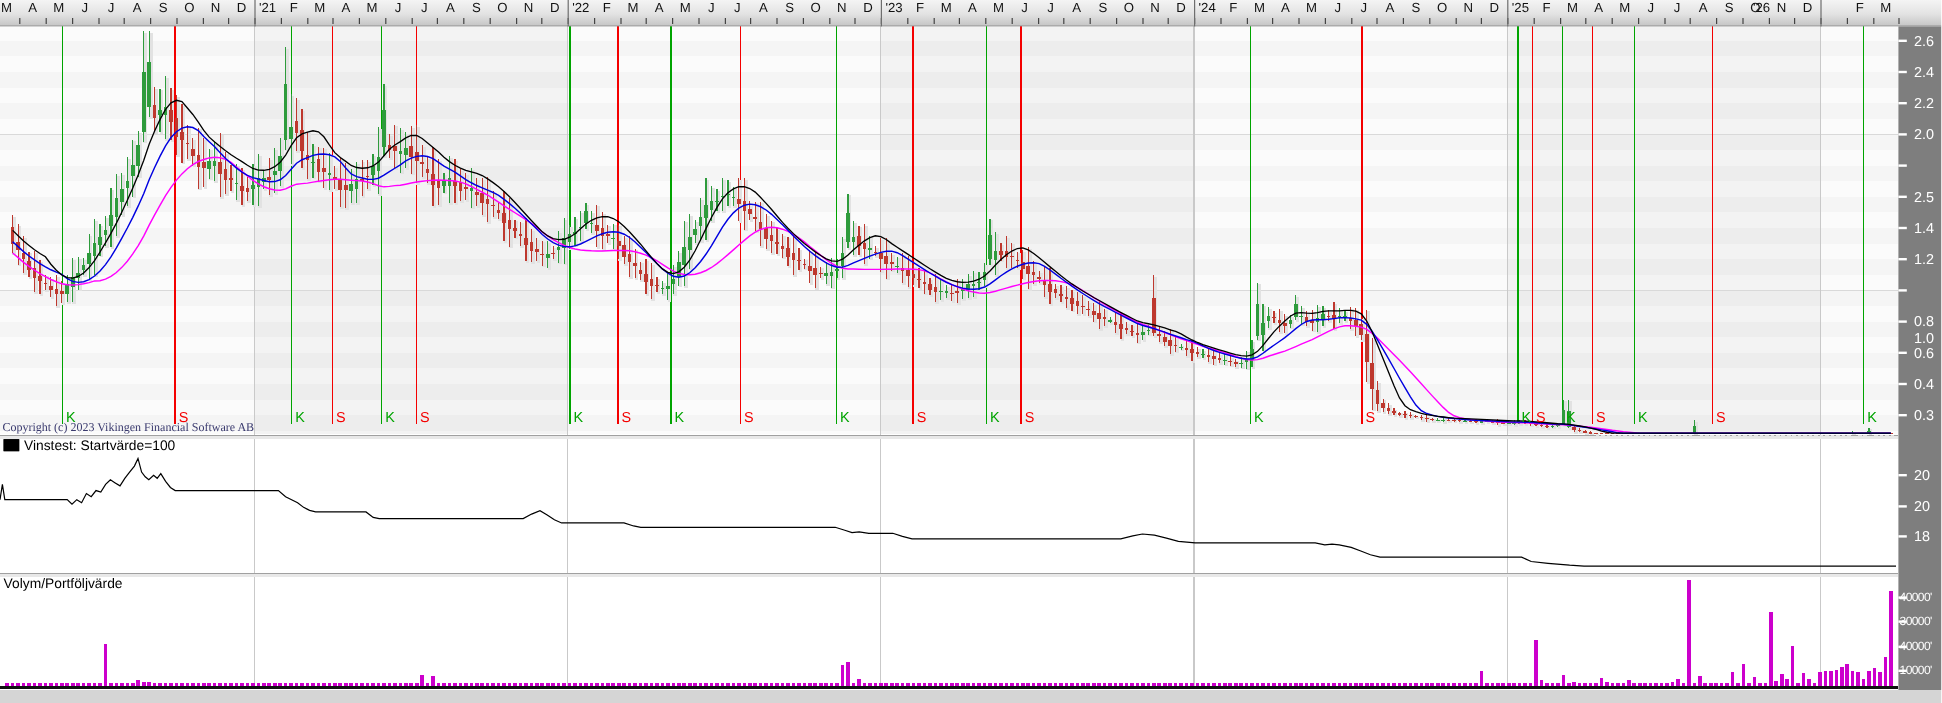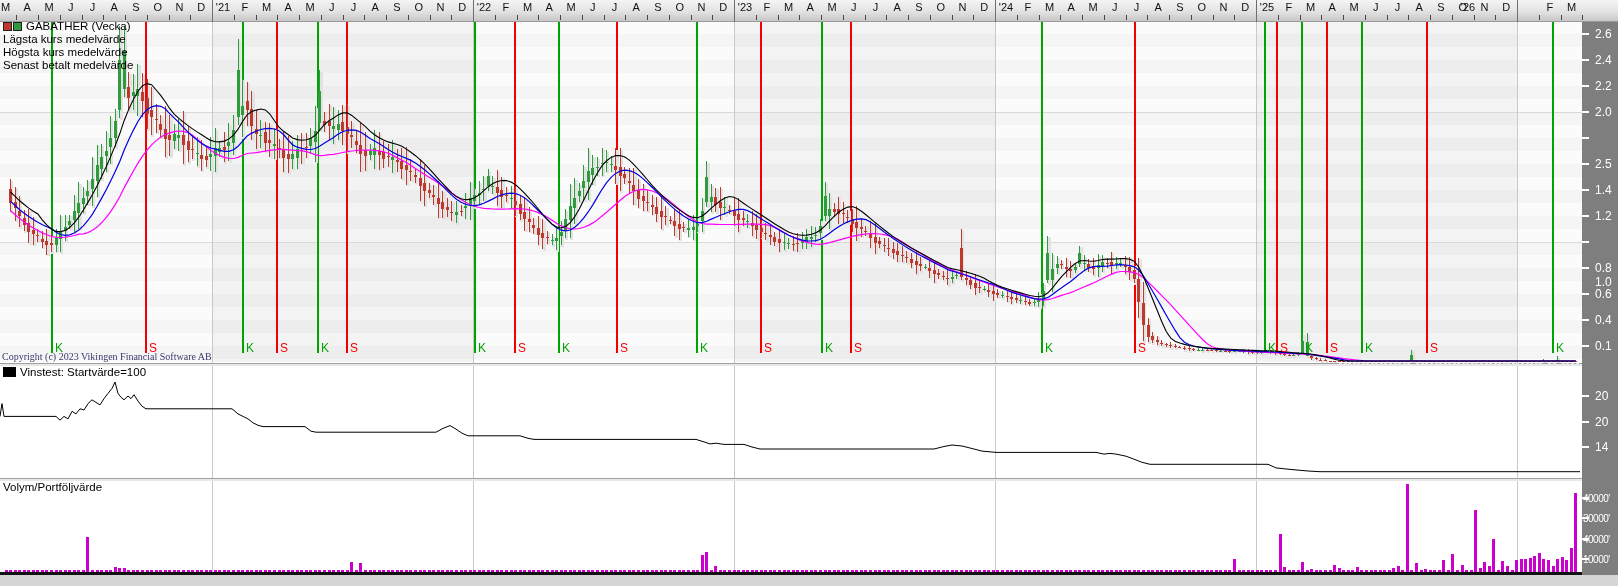--- a/index.html
+++ b/index.html
@@ -1667,21 +1667,21 @@
       <div class="ysep-band" style="left: 1517px;"></div>
       <div class="mlabel" style="left: 1468px;">'26</div>
       <div class="mtick" style="left: 1538.9px;"></div>
       <div class="mlabel" style="left: 1549.75px;">F</div>
       <div class="mtick" style="left: 1560.65px;"></div>
       <div class="mlabel" style="left: 1571.5px;">M</div>
       <div class="mtick" style="left: 1582.4px;"></div>
     </div>
   <div id="scalebar">
       <div class="stick" style="top: 323px;"></div>
-      <div class="slabel" style="top: 324px;">0.1</div>
+      <div class="slabel" style="top: 324px;">0.3</div>
       <div class="stick" style="top: 297px;"></div>
       <div class="slabel" style="top: 298px;">0.4</div>
       <div class="stick" style="top: 271px;"></div>
       <div class="slabel" style="top: 272px;">0.6</div>
       <div class="stick" style="top: 245px;"></div>
       <div class="slabel" style="top: 246px;">0.8</div>
       <div class="stick" style="top: 219px;"></div>
       <div class="slabel" style="top: 220px; margin-top: 40px;">1.0</div>
       <div class="stick" style="top: 193px;"></div>
       <div class="slabel" style="top: 194px;">1.2</div>
@@ -1693,41 +1693,35 @@
       <div class="slabel" style="top: 116px; margin-left: 48px;">1.8</div>
       <div class="stick" style="top: 89px;"></div>
       <div class="slabel" style="top: 90px;">2.0</div>
       <div class="stick" style="top: 63px;"></div>
       <div class="slabel" style="top: 64px;">2.2</div>
       <div class="stick" style="top: 37px;"></div>
       <div class="slabel" style="top: 38px;">2.4</div>
       <div class="stick" style="top: 11px;"></div>
       <div class="slabel" style="top: 12px;">2.6</div>
       <div class="stick" style="top: 424px;"></div>
-      <div class="slabel" style="top: 425px;">14</div>
+      <div class="slabel" style="top: 425px;">18</div>
       <div class="stick" style="top: 398.5px;"></div>
       <div class="slabel" style="top: 399.5px;">20</div>
       <div class="stick" style="top: 373px;"></div>
       <div class="slabel" style="top: 374px;">20</div>
       <div class="stick" style="top: 536px;"></div>
       <div class="slabel vol" style="top: 537px;">10000'</div>
       <div class="stick" style="top: 515.6px;"></div>
       <div class="slabel vol" style="top: 516.6px;">40000'</div>
       <div class="stick" style="top: 495.2px;"></div>
       <div class="slabel vol" style="top: 496.2px;">30000'</div>
       <div class="stick" style="top: 474.8px;"></div>
       <div class="slabel vol" style="top: 475.8px;">40000'</div>
     </div>
 
-  <div id="main-legend">
-    <div class="leg-row"><span class="sw" style="background:#BE382E"></span><span class="sw" style="background:#2E9B3C"></span><span>GABATHER (Vecka)</span></div>
-    <div class="leg-row">Lägsta kurs medelvärde</div>
-    <div class="leg-row">Högsta kurs medelvärde</div>
-    <div class="leg-row">Senast betalt medelvärde</div>
-  </div>
 
   <div id="copyright">Copyright (c) 2023 Vikingen Financial Software AB</div>
 
   <div id="vinstest-legend"><span class="swb"></span><span>Vinstest: Startvärde=100</span></div>
 
   <div id="volym-label">Volym/Portföljvärde</div>
 
   <div id="bottom-strip"></div>
 </div>
 

